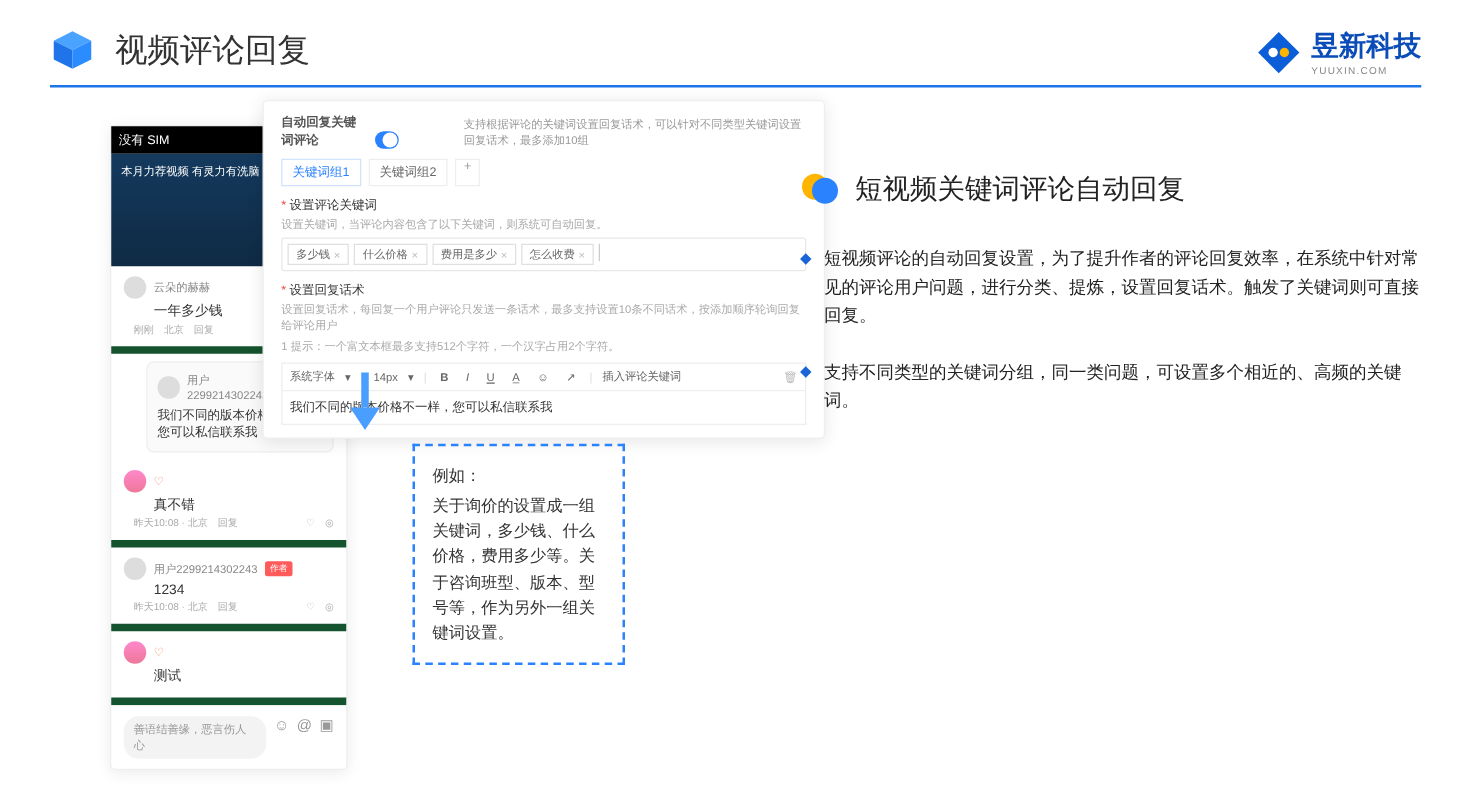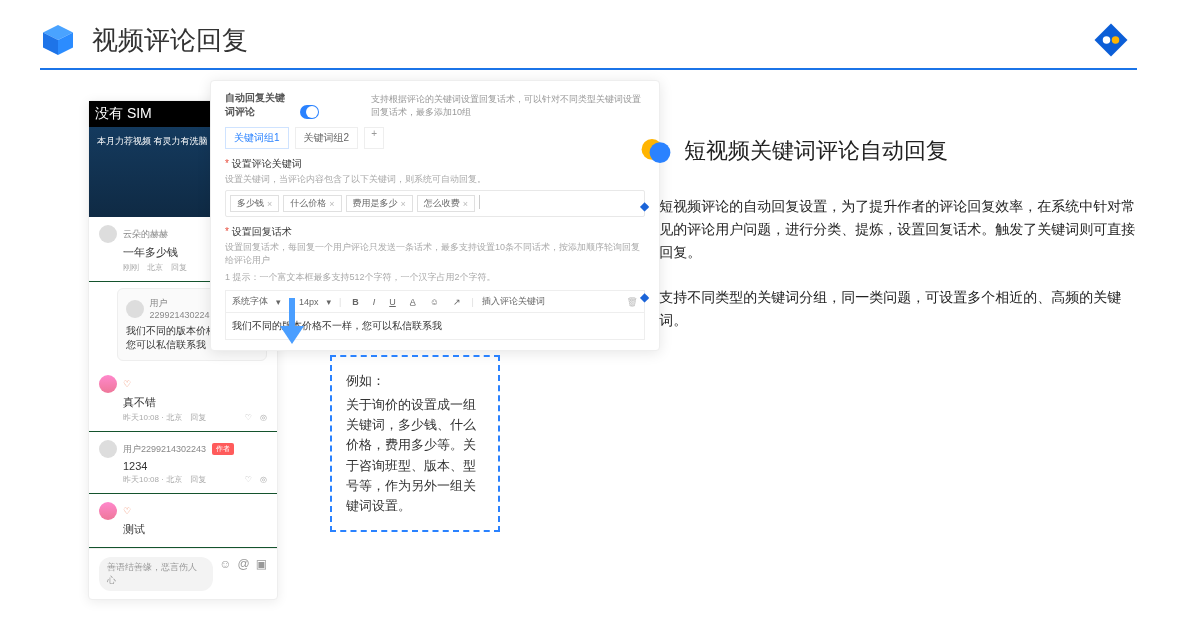--- a/index.html
+++ b/index.html
@@ -11,31 +11,31 @@
 .page-title { font-size: 26px; color: #333; font-weight: 400; }
 .logo-area { position: absolute; right: 40px; top: 22px; display: flex; align-items: center; }
 .logo-diamond { width: 36px; height: 36px; margin-right: 8px; }
 .logo-text { font-size: 22px; color: #0b4db8; font-weight: bold; }
 .logo-sub { font-size: 8px; color: #888; letter-spacing: 1px; }
 .divider { height: 2px; background: #1b74e8; margin: 0 40px 20px 40px; }
 
 
 .mock-wrap { position: absolute; left: 88px; top: 100px; }
 .phone { width: 190px; background: #fff; border: 1px solid #eee; border-radius: 4px; box-shadow: 0 2px 12px rgba(0,0,0,.08); font-size: 10px; color: #333; }
-.phone-status { background: #000; color: #fff; padding: 4px 6px; font-size: 14px; display: flex; justify-content: space-between; }
+.phone-status { background: #000; color: #fff; padding: 4px 6px; font-size: 10px; display: flex; justify-content: space-between; }
 .phone-media { height: 90px; background: linear-gradient(180deg,#143a5e,#0f2a44); color: #fff; font-size: 9px; padding: 8px; }
 .phone-tabs { display: flex; gap: 12px; padding: 8px 10px 4px; font-size: 10px; border-bottom: 1px solid #eee; }
 .phone-tab-active { color: #000; font-weight: bold; }
-.comment { padding: 8px 10px; border-bottom: 1px solid #14532d; }
+.comment { padding: 8px 10px; border-bottom: 6px solid #14532d; }
 .comment-user { display: flex; align-items: center; gap: 6px; margin-bottom: 2px; }
 .avatar { width: 18px; height: 18px; border-radius: 50%; background: #ddd; }
 .avatar.a2 { background: linear-gradient(#f8c,#e79); }
 .user-name { color: #888; font-size: 9px; }
 .comment-text { font-size: 11px; margin-left: 24px; margin-bottom: 2px; }
-.comment-meta { font-size: 8px; color: #aaa; margin-left: 24px; display: flex; gap: 8px; align-items: center; }
+.comment-meta { font-size: 8px; color: #aaa; margin-left: 8px; display: flex; gap: 8px; align-items: center; }
 .reply-bubble { margin: 6px 10px 6px 28px; padding: 8px; border: 1px solid #eee; border-radius: 6px; font-size: 10px; background: #fafafa; }
 .tag-author { background: #ff5b5b; color: #fff; font-size: 7px; padding: 1px 4px; border-radius: 2px; }
 .heart { color: #bbb; margin-left: auto; }
 .input-bar { display: flex; gap: 6px; padding: 8px 10px; border-top: 1px solid #eee; }
 .input-faux { flex: 1; background: #f3f3f3; border-radius: 12px; padding: 4px 8px; color: #999; font-size: 9px; }
 .input-icons { color: #999; font-size: 12px; display: flex; gap: 6px; }
 
 
 .panel { position: absolute; left: 210px; top: 80px; width: 450px; background: #fff; border: 1px solid #eee; border-radius: 4px; box-shadow: 0 2px 14px rgba(0,0,0,.1); font-size: 10px; color: #555; padding: 10px 14px; }
 .panel-row1 { display: flex; align-items: flex-end; gap: 8px; font-size: 10px; margin-bottom: 8px; }
@@ -85,20 +85,24 @@
     <polygon points="44,14 24,24 24,44 44,34" fill="#2b8cff"></polygon>
   </svg>
   <div class="page-title">视频评论回复</div>
 </div>
 <div class="logo-area">
   <svg class="logo-diamond" viewBox="0 0 48 48">
     <polygon points="24,2 46,24 24,46 2,24" fill="#0b5ed7"></polygon>
     <circle cx="18" cy="24" r="5" fill="#fff"></circle>
       <circle cx="30" cy="24" r="5" fill="#ffb400"></circle>
   </svg>
+  <div>
+    <div class="logo-text">昱新科技</div>
+    <div class="logo-sub">YUUXIN.COM</div>
+  </div>
 </div>
 <div class="divider"></div>
 
 <div class="mock-wrap">
   <div class="phone">
     <div class="phone-status">
       <span>没有 SIM</span>
       <span>5:11</span>
     </div>
     <div class="phone-media">本月力荐视频

